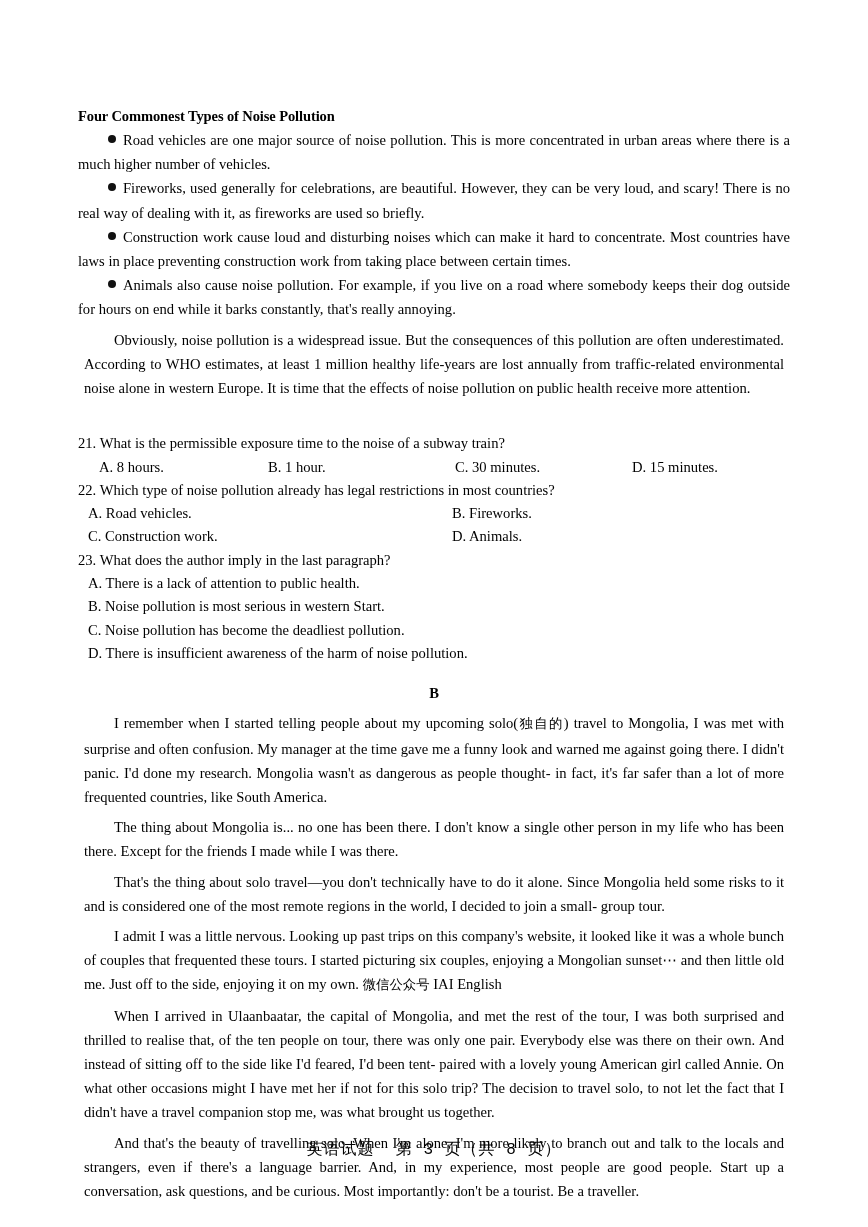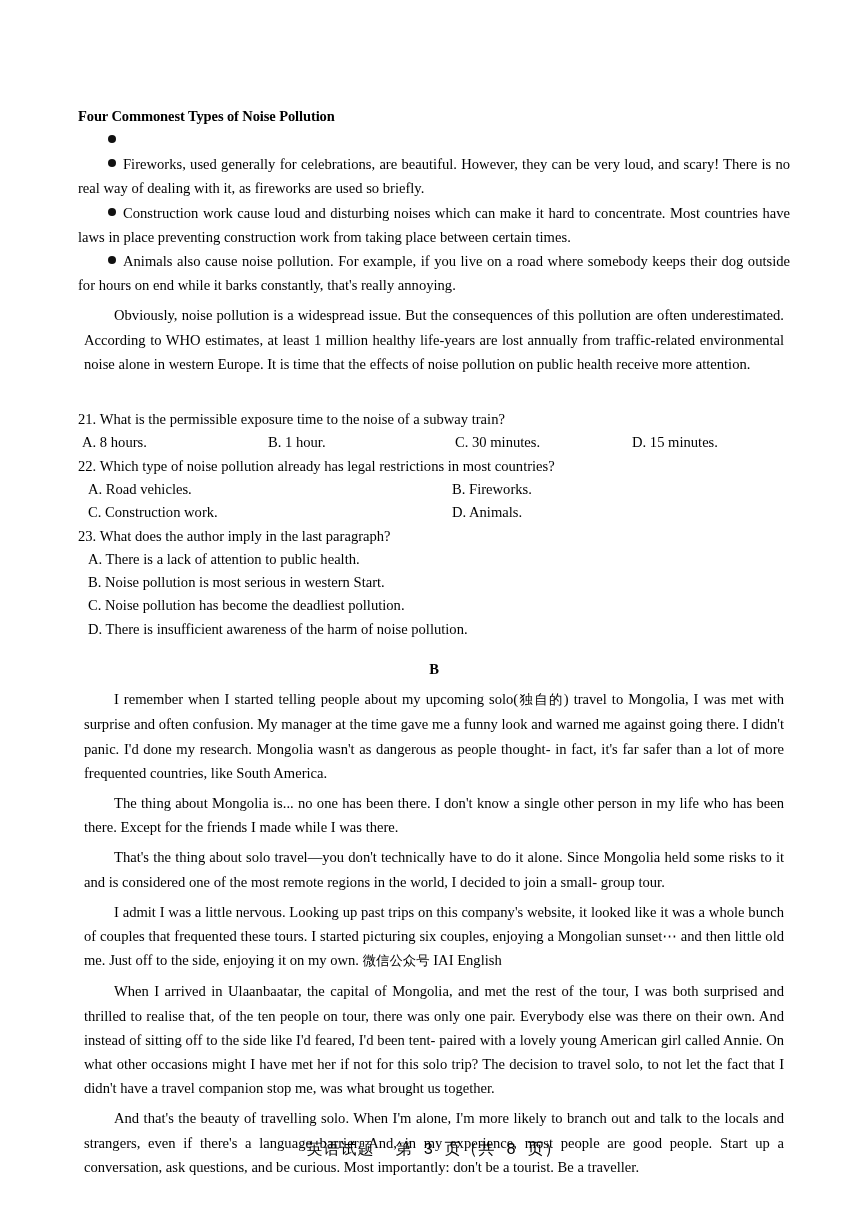--- a/index.html
+++ b/index.html
@@ -72,21 +72,21 @@
     line-height: 23.3px;
     margin: 0;
     position: relative;
     height: 23.3px;
   }
   .opt {
     position: absolute;
     white-space: nowrap;
     top: 0;
   }
-  .opt-c4-a { left: 4px; }
+  .opt-c4-a { left: 21px; }
   .opt-c4-b { left: 190px; }
   .opt-c4-c { left: 377px; }
   .opt-c4-d { left: 554px; }
   .opt-c2-l { left: 10px; }
   .opt-c2-r { left: 374px; }
   .opt-stack {
     position: relative;
     font-size: 14.6px;
     line-height: 23.3px;
     padding-left: 10px;
@@ -122,21 +122,21 @@
 </style>
 </head>
 <body>
 
 <div class="page">
   <div class="content">
 
     <div class="sec-heading">Four Commonest Types of Noise Pollution</div>
 
     <p class="bullet-para">
-      <span class="bullet-dot"></span>
+      <span class="bullet-dot"></span><span>Road vehicles are one major source of noise pollution. This is more concentrated in urban areas where there is a much higher number of vehicles.</span>
     </p>
 
     <p class="bullet-para">
       <span class="bullet-dot"></span><span>Fireworks, used generally for celebrations, are beautiful. However, they can be very loud, and scary! There is no real way of dealing with it, as fireworks are used so briefly.</span>
     </p>
 
     <p class="bullet-para">
       <span class="bullet-dot"></span><span>Construction work cause loud and disturbing noises which can make it hard to concentrate. Most countries have laws in place preventing construction work from taking place between certain times.</span>
     </p>
 

